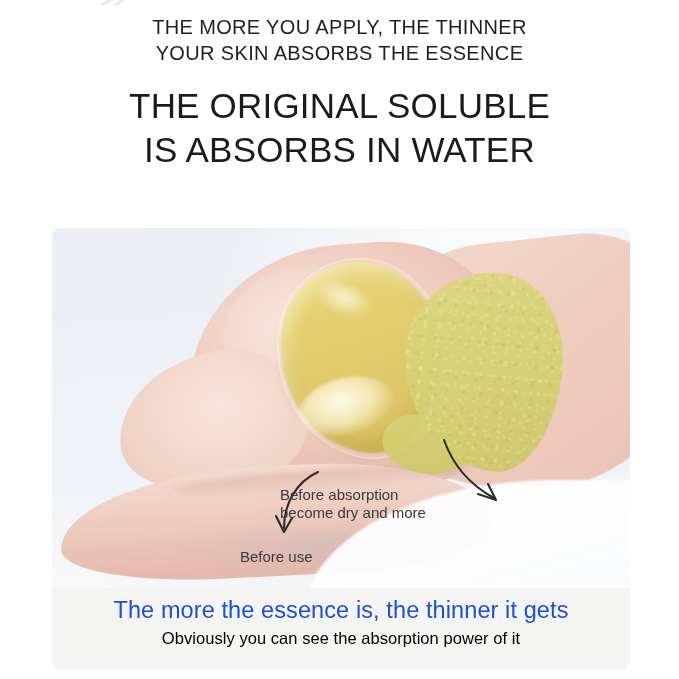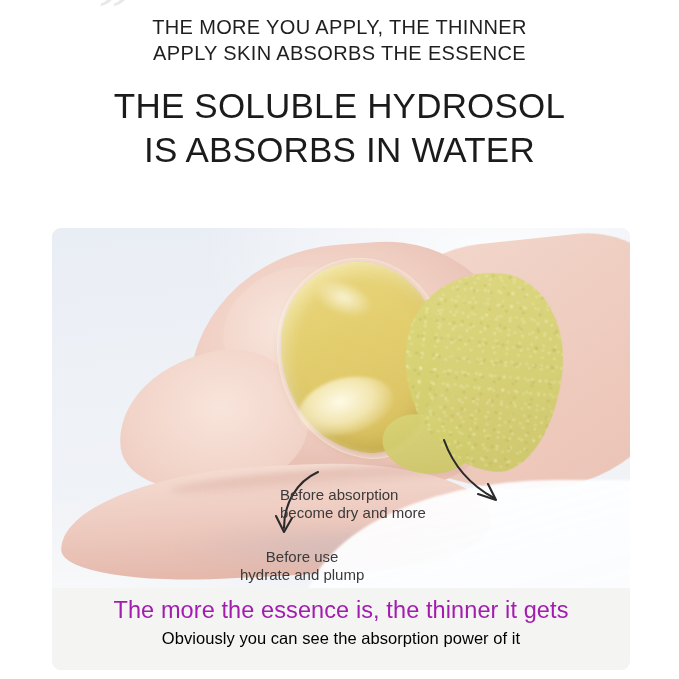--- a/index.html
+++ b/index.html
@@ -325,21 +325,21 @@
     width: 578px;
     height: 82px;
     background: #f4f4f2;
     text-align: center;
   }
   .caption-main {
     margin: 0;
     padding-top: 8px;
     font-size: 23.5px;
     line-height: 1.22;
-    color: #a21caf;
+    color: #1d4ed8;
     font-weight: 400;
     letter-spacing: 0.1px;
   }
   .caption-sub {
     margin: 0;
     padding-top: 4px;
     font-size: 16.5px;
     line-height: 1.2;
     color: #000000;
     font-weight: 400;
@@ -348,25 +348,25 @@
 </style>
 </head>
 <body>
 
 <div class="quote-mark">”</div>
 
 <div class="headline-block">
 
   <div class="kicker">
     <span class="kicker-line">THE MORE YOU APPLY, THE THINNER</span>
-    <span class="kicker-line">APPLY SKIN ABSORBS THE ESSENCE</span>
+    <span class="kicker-line">YOUR SKIN ABSORBS THE ESSENCE</span>
   </div>
 
   <h1 class="headline">
-    <span class="headline-line">THE SOLUBLE HYDROSOL</span>
+    <span class="headline-line">THE ORIGINAL SOLUBLE</span>
     <span class="headline-line">IS ABSORBS IN WATER</span>
   </h1>
 
 </div>
 
 <div class="photo-panel">
 
   <div class="photo-stage">
 
     <div class="backdrop-glow"></div>
@@ -398,21 +398,20 @@
       <path d="M10 50 L18 66 L26 52" fill="none" stroke="#2b2b2b" stroke-width="2.1" stroke-linecap="round" stroke-linejoin="round"></path>
     </svg>
 
     <svg class="arrow arrow-after" width="80" height="80" viewBox="0 0 80 80">
       <path d="M6 4 C 16 32, 34 50, 56 62" fill="none" stroke="#2b2b2b" stroke-width="2.1" stroke-linecap="round"></path>
       <path d="M40 58 L58 64 L50 48" fill="none" stroke="#2b2b2b" stroke-width="2.1" stroke-linecap="round" stroke-linejoin="round"></path>
     </svg>
 
     <div class="annot annot-before">
       <span class="annot-line">Before use</span>
-      <span class="annot-line">hydrate and plump</span>
     </div>
 
     <div class="annot annot-after">
       <span class="annot-line">Before absorption</span>
       <span class="annot-line">become dry and more</span>
     </div>
 
   </div>
 
   <div class="caption-band">

